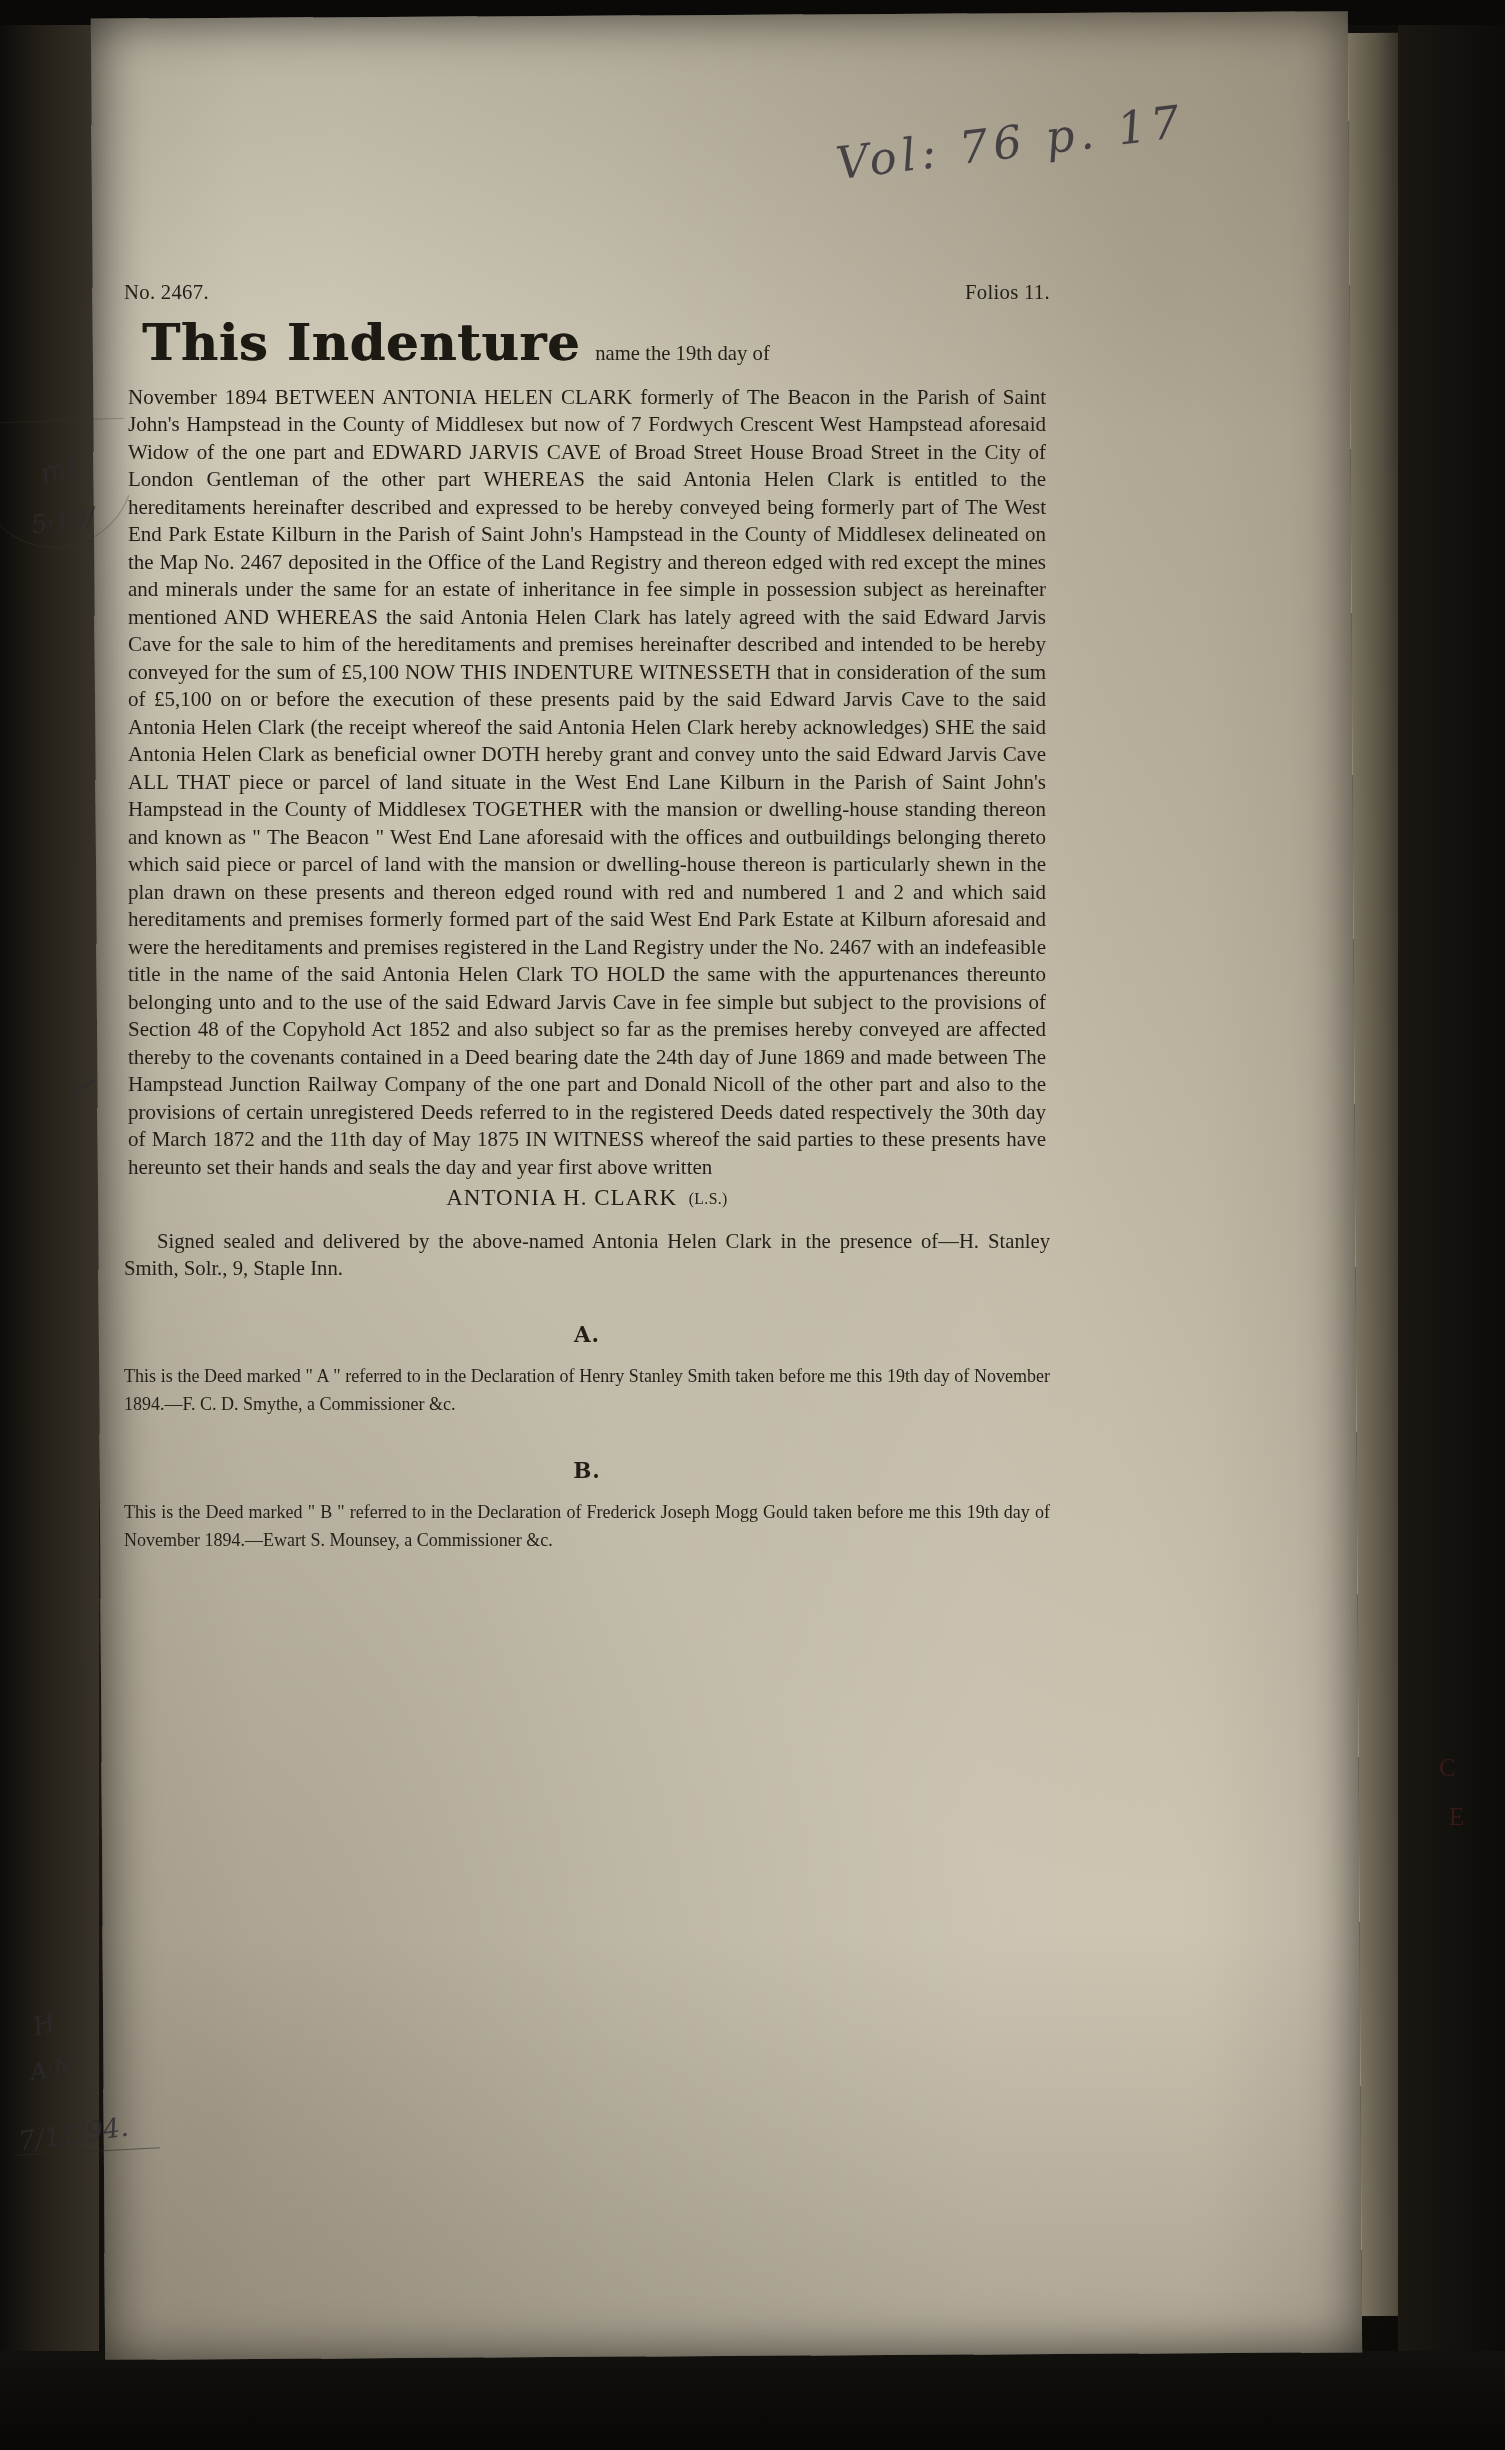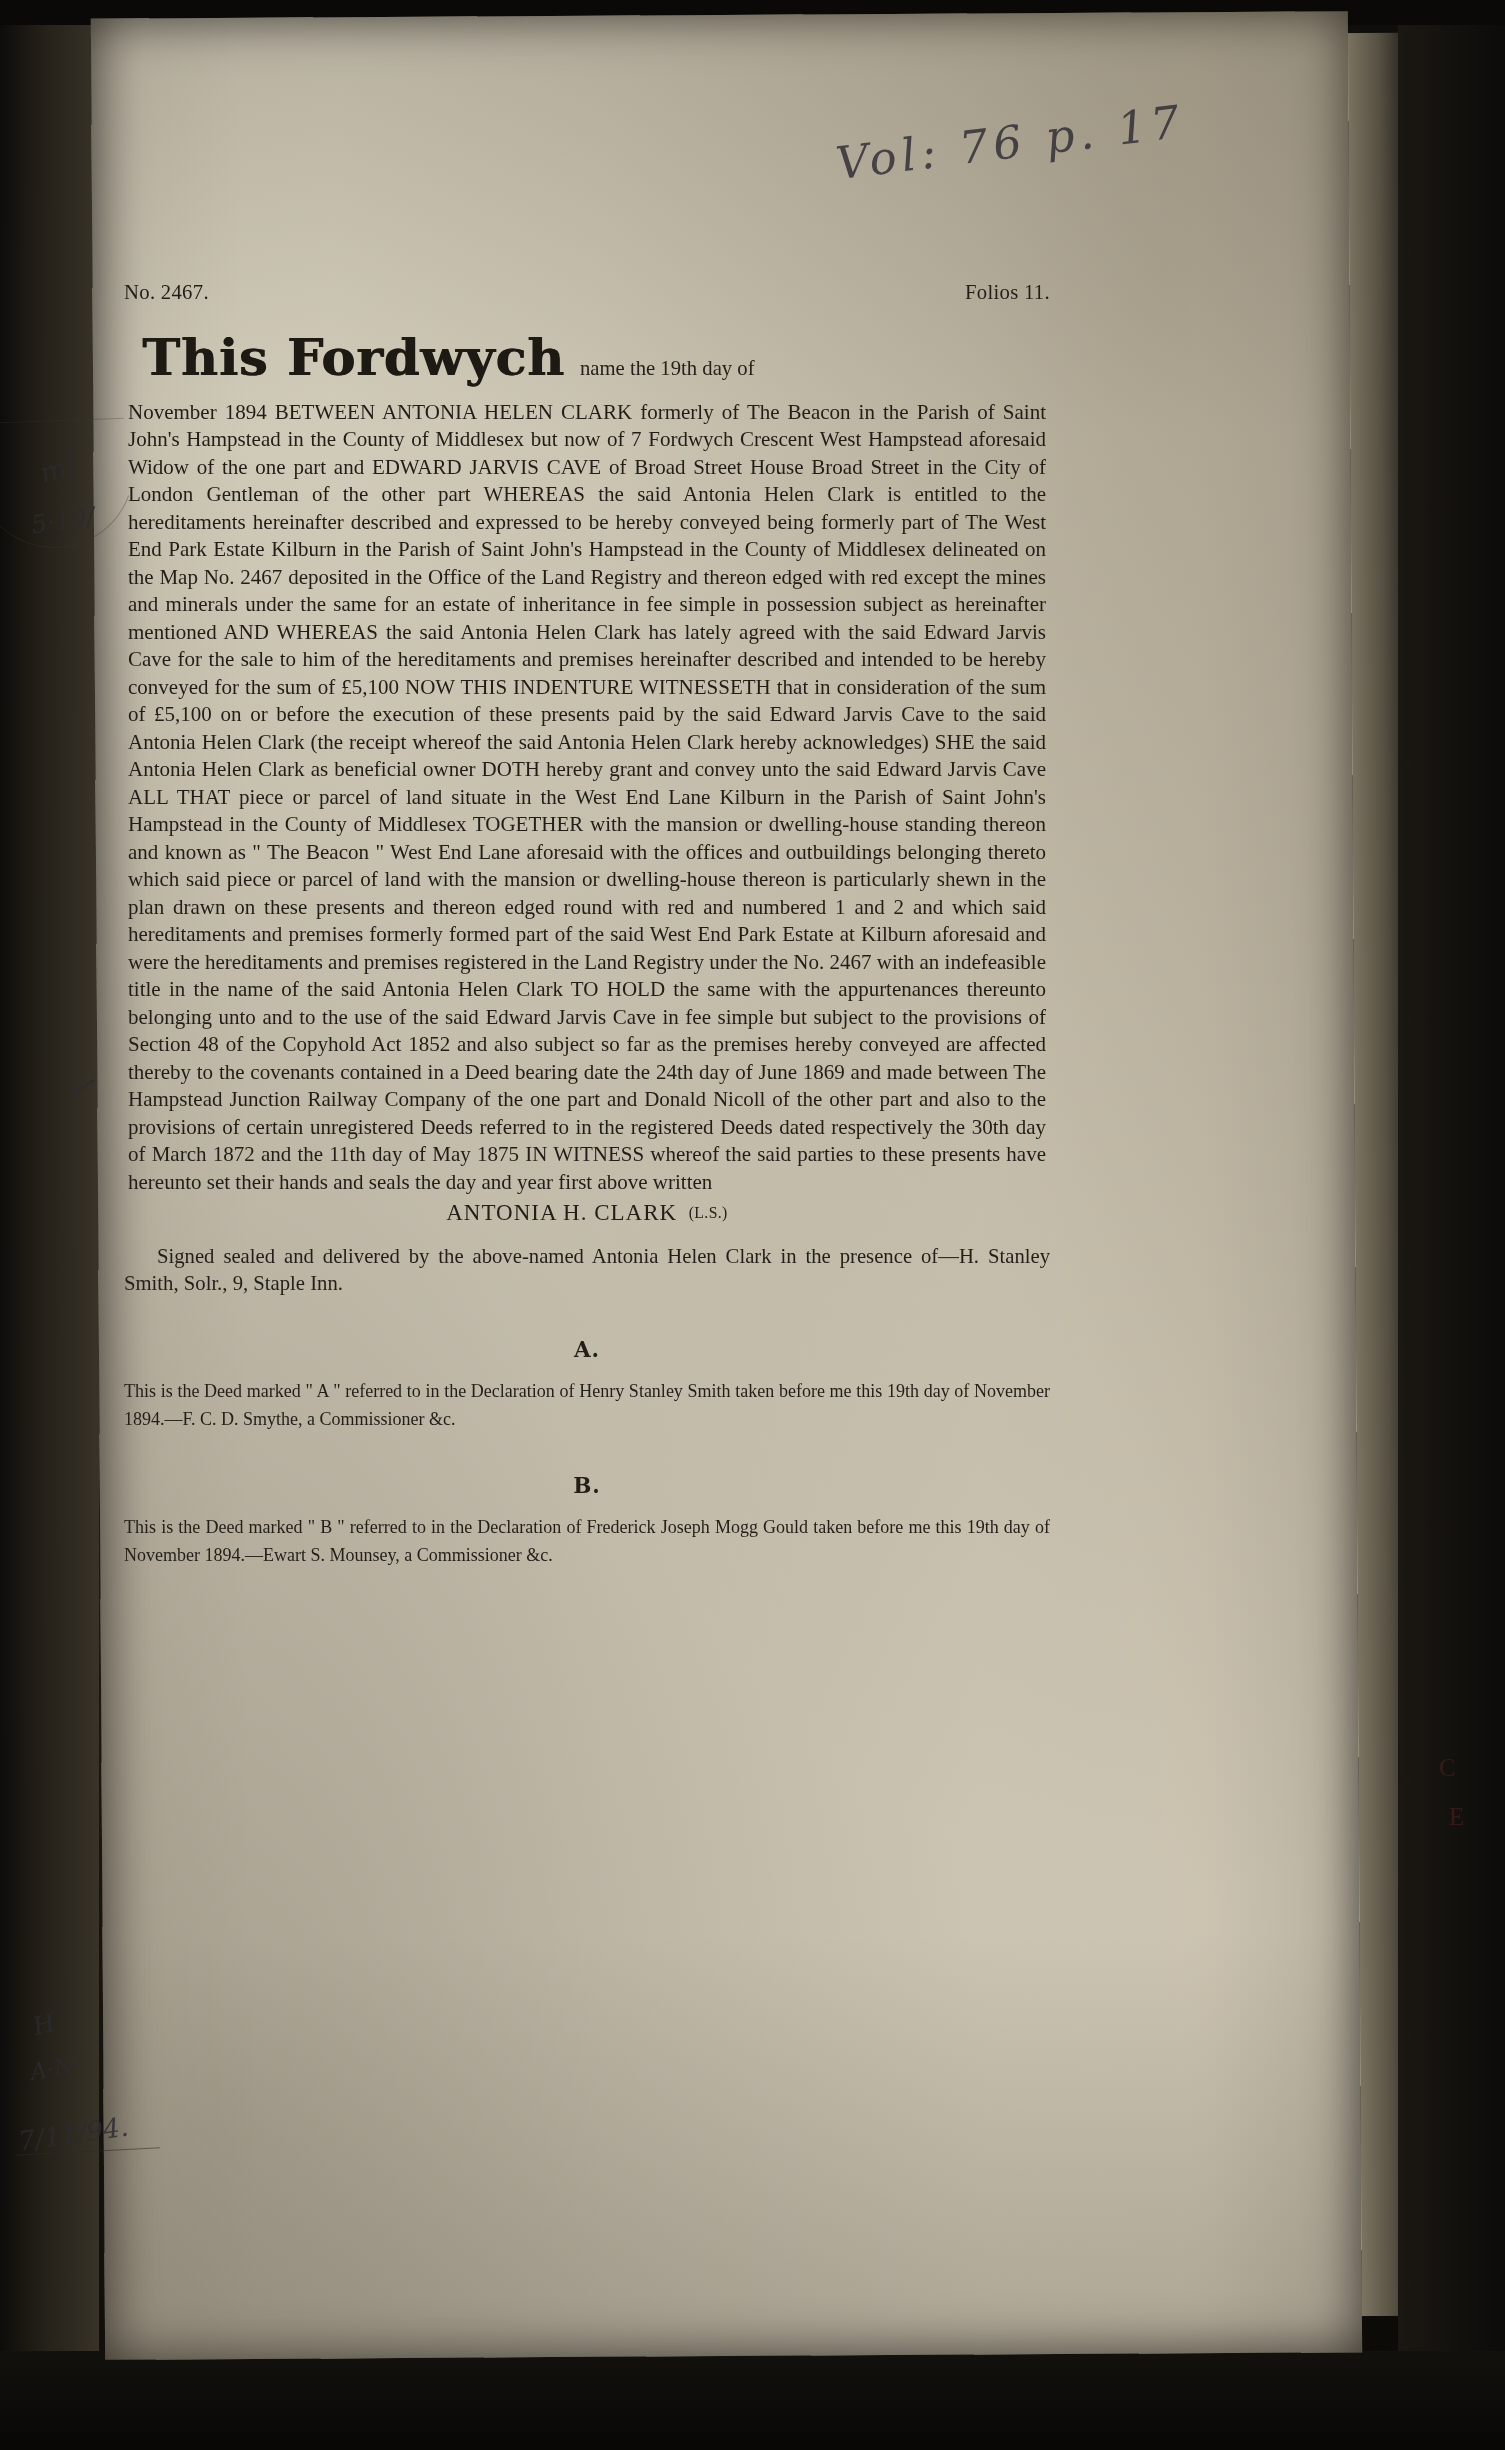--- a/index.html
+++ b/index.html
@@ -92,21 +92,21 @@
     width: 926px;
     color: #231f18;
   }
 
   .rowline {
     display: flex;
     justify-content: space-between;
     align-items: center;
     font-size: 20.7px;
     letter-spacing: 0.3px;
-    margin-bottom: 23px;
+    margin-bottom: 8px;
   }
 
   .title-line {
     display: flex;
     align-items: baseline;
     gap: 15px;
     margin: 8.3px 0 11.6px 18px;
   }
   .blackletter {
     font-family: "DejaVu Serif", serif;
@@ -282,21 +282,21 @@
   <div class="redmark b">E</div>
 
   <div class="content">
 
     <div class="rowline">
       <span>No. 2467.</span>
       <span>Folios 11.</span>
     </div>
 
     <div class="title-line">
-      <span class="blackletter">This Fordwych</span>
+      <span class="blackletter">This Indenture</span>
       <span class="made-the">name the 19th day of</span>
     </div>
 
     <div class="body-text">
       <p>November 1894  BETWEEN ANTONIA HELEN CLARK formerly of The Beacon in the Parish of Saint John's Hampstead in the County of Middlesex but now of 7 Fordwych Crescent West Hampstead aforesaid Widow of the one part and EDWARD JARVIS CAVE of Broad Street House Broad Street in the City of London Gentleman of the other part   WHEREAS the said Antonia Helen Clark is entitled to the hereditaments hereinafter described and expressed to be hereby conveyed being formerly part of The West End Park Estate Kilburn in the Parish of Saint John's Hampstead in the County of Middlesex delineated on the Map No. 2467 deposited in the Office of the Land Registry and thereon edged with red except the mines and minerals under the same for an estate of inheritance in fee simple in possession subject as hereinafter mentioned   AND WHEREAS the said Antonia Helen Clark has lately agreed with the said Edward Jarvis Cave for the sale to him of the hereditaments and premises hereinafter described and intended to be hereby conveyed for the sum of £5,100  NOW THIS INDENTURE WITNESSETH that in consideration of the sum of £5,100 on or before the execution of these presents paid by the said Edward Jarvis Cave to the said Antonia Helen Clark (the receipt whereof the said Antonia Helen Clark hereby acknowledges) SHE the said Antonia Helen Clark as beneficial owner  DOTH  hereby grant and convey unto the said Edward Jarvis Cave  ALL THAT  piece or parcel of land situate in the West End Lane Kilburn in the Parish of Saint John's Hampstead in the County of Middlesex  TOGETHER  with the mansion or dwelling-house standing thereon and known as " The Beacon "  West End Lane aforesaid with the offices and outbuildings belonging thereto which said piece or parcel of land with the mansion or dwelling-house thereon is particularly shewn in the plan drawn on these presents and thereon edged round with red and numbered 1 and 2 and which said hereditaments and premises formerly formed part of the said West End Park Estate at Kilburn aforesaid and were the hereditaments and premises registered in the Land Registry under the No. 2467 with an indefeasible title in the name of the said Antonia Helen Clark  TO HOLD the same with the appurtenances thereunto belonging unto and to the use of the said Edward Jarvis Cave in fee simple but subject to the provisions of Section 48 of the Copyhold Act 1852 and also subject so far as the premises hereby conveyed are affected thereby to the covenants contained in a Deed bearing date the 24th day of June 1869 and made between The Hampstead Junction Railway Company of the one part and Donald Nicoll of the other part and also to the provisions of certain unregistered Deeds referred to in the registered Deeds dated respectively the 30th day of March 1872 and the 11th day of May 1875  IN  WITNESS  whereof the said parties to these presents have hereunto set their hands and seals the day and year first above written</p>
     </div>
 
     <div class="sig-name">
       <span>ANTONIA H. CLARK</span><span class="ls">(L.S.)</span>
     </div>

